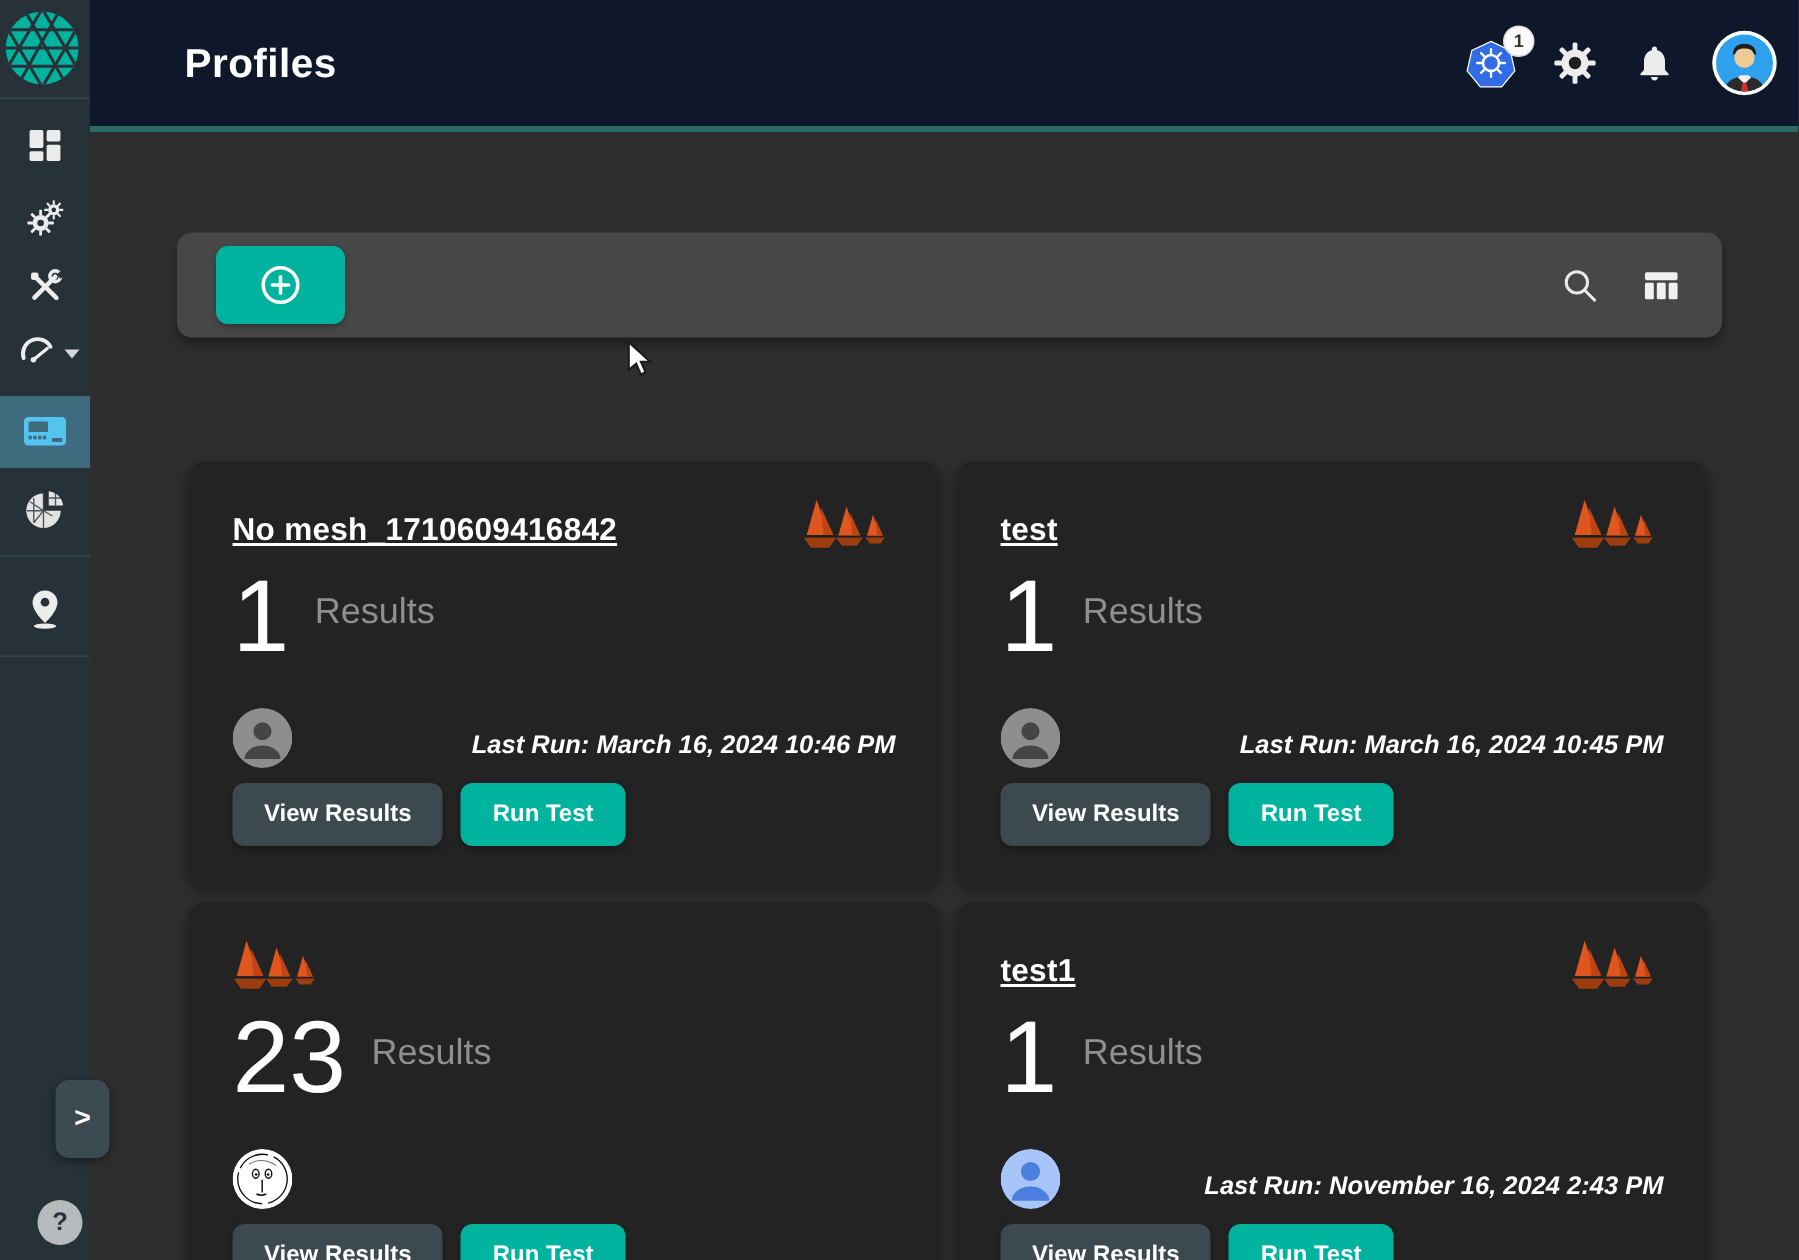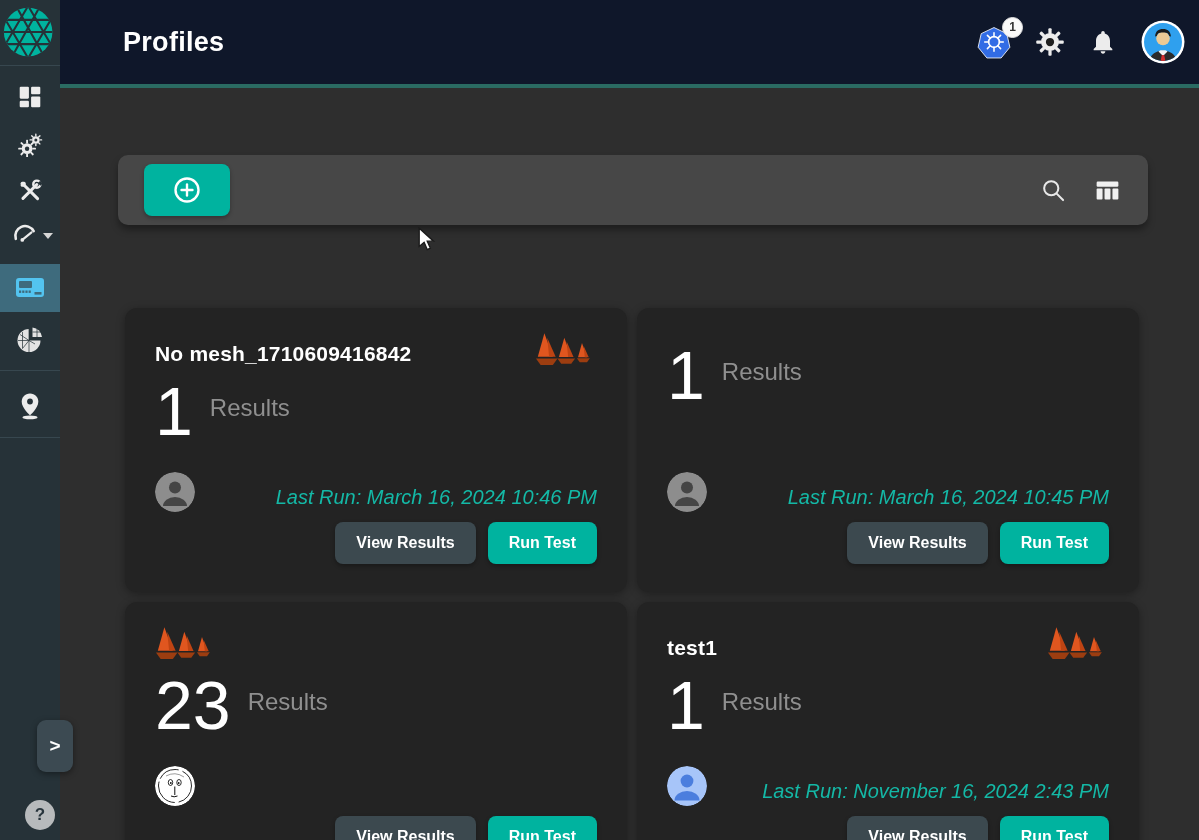--- a/index.html
+++ b/index.html
@@ -41,30 +41,30 @@
   .add-btn { width:86px; height:52px; background:#00B39F; border-radius:8px; display:flex; align-items:center;
              justify-content:center; cursor:pointer; box-shadow:0 2px 4px rgba(0,0,0,.3); }
   .toolbar-right { margin-left:auto; display:flex; align-items:center; gap:26px; }
   .ticon { cursor:pointer; display:flex; }
 
   
   .grid { margin:83px 0 0 65px; display:grid; grid-template-columns:502px 502px; gap:10px; }
   .card { height:284px; background:#232323; border-radius:12px; padding:26px 30px 28px 30px;
           box-shadow:0 2px 8px rgba(0,0,0,.35); display:flex; flex-direction:column; }
   .card-head { display:flex; justify-content:space-between; align-items:flex-start; }
-  .card-title { color:#fff; font-size:21px; font-weight:bold; letter-spacing:.2px; padding-top:8px; }
+  .card-title { color:#fff; font-size:21px; font-weight:bold; letter-spacing:.2px; padding-top:8px;text-decoration:underline; }
   .boats { flex:0 0 auto; margin-top:-2px; }
   .count-row { margin-top:6px; display:flex; align-items:center; }
   .count { color:#fff; font-size:68px; font-weight:300; line-height:1.05; }
   .results-label { color:#8f8f8f; font-size:24px; margin-left:17px; margin-top:-8px; }
   .card-footer { margin-top:auto; }
   .footer-top { display:flex; align-items:center; justify-content:space-between; }
   .p-avatar { width:40px; height:40px; border-radius:50%; overflow:hidden; flex:0 0 40px; }
-  .last-run { color:#14b8a6; font-size:20px; font-style:italic; font-weight:400; margin-top:10px; }
-  .btn-row { display:flex; justify-content:flex-end; gap:12px; margin-top:10px; }
+  .last-run { color:#ffffff; font-size:17px; font-style:italic; font-weight:700; margin-top:10px; }
+  .btn-row { display:flex; justify-content:flex-start; gap:12px; margin-top:10px; }
   .btn { height:42px; border:none; border-radius:8px; color:#fff; font-family:"Liberation Sans",sans-serif;
          font-size:16px; font-weight:bold; padding:0 21px; cursor:pointer; box-shadow:0 2px 4px rgba(0,0,0,.3); }
   .btn.view { background:#3C494F; }
   .btn.run  { background:#00B39F; }
 
   .p-avatar svg { display:none; width:40px; height:40px; }
   .p-avatar.gray-person  svg.gray-person  { display:block; }
   .p-avatar.doodle-face  svg.doodle-face  { display:block; }
   .p-avatar.blue-person  svg.blue-person  { display:block; }
 
@@ -326,20 +326,40 @@
         <div class="last-run">Last Run: March 16, 2024 10:46 PM</div>
       </div>
       <div class="btn-row">
         <button class="btn view">View Results</button>
         <button class="btn run">Run Test</button>
       </div>
     </div>
   </div>
 
   <div class="card">
+    <div class="card-head">
+      <div class="card-title">test</div>
+      <svg class="boats" width="62" height="38" viewBox="0 0 66 40">
+        <g>
+          <polygon points="10,1 3,26 19,26" fill="#E0561F"></polygon>
+          <polygon points="13,6 22,26 15,26" fill="#BF4413"></polygon>
+          <polygon points="1,28 24,28 19,35 6,35" fill="#9C3D10"></polygon>
+        </g>
+        <g transform="translate(23,5) scale(0.82)">
+          <polygon points="10,1 3,26 19,26" fill="#E0561F"></polygon>
+          <polygon points="13,6 22,26 15,26" fill="#BF4413"></polygon>
+          <polygon points="1,28 24,28 19,35 6,35" fill="#9C3D10"></polygon>
+        </g>
+        <g transform="translate(44,11) scale(0.6)">
+          <polygon points="10,1 3,26 19,26" fill="#E0561F"></polygon>
+          <polygon points="13,6 22,26 15,26" fill="#BF4413"></polygon>
+          <polygon points="1,28 24,28 19,35 6,35" fill="#9C3D10"></polygon>
+        </g>
+      </svg>
+    </div>
     <div class="count-row">
       <span class="count">1</span>
       <span class="results-label">Results</span>
     </div>
     <div class="card-footer">
       <div class="footer-top">
         <div class="p-avatar gray-person">
           <svg class="gray-person" viewBox="0 0 40 40">
             <circle cx="20" cy="20" r="20" fill="#8d8d8d"></circle>
             <circle cx="20" cy="15.5" r="6" fill="#454545"></circle>

